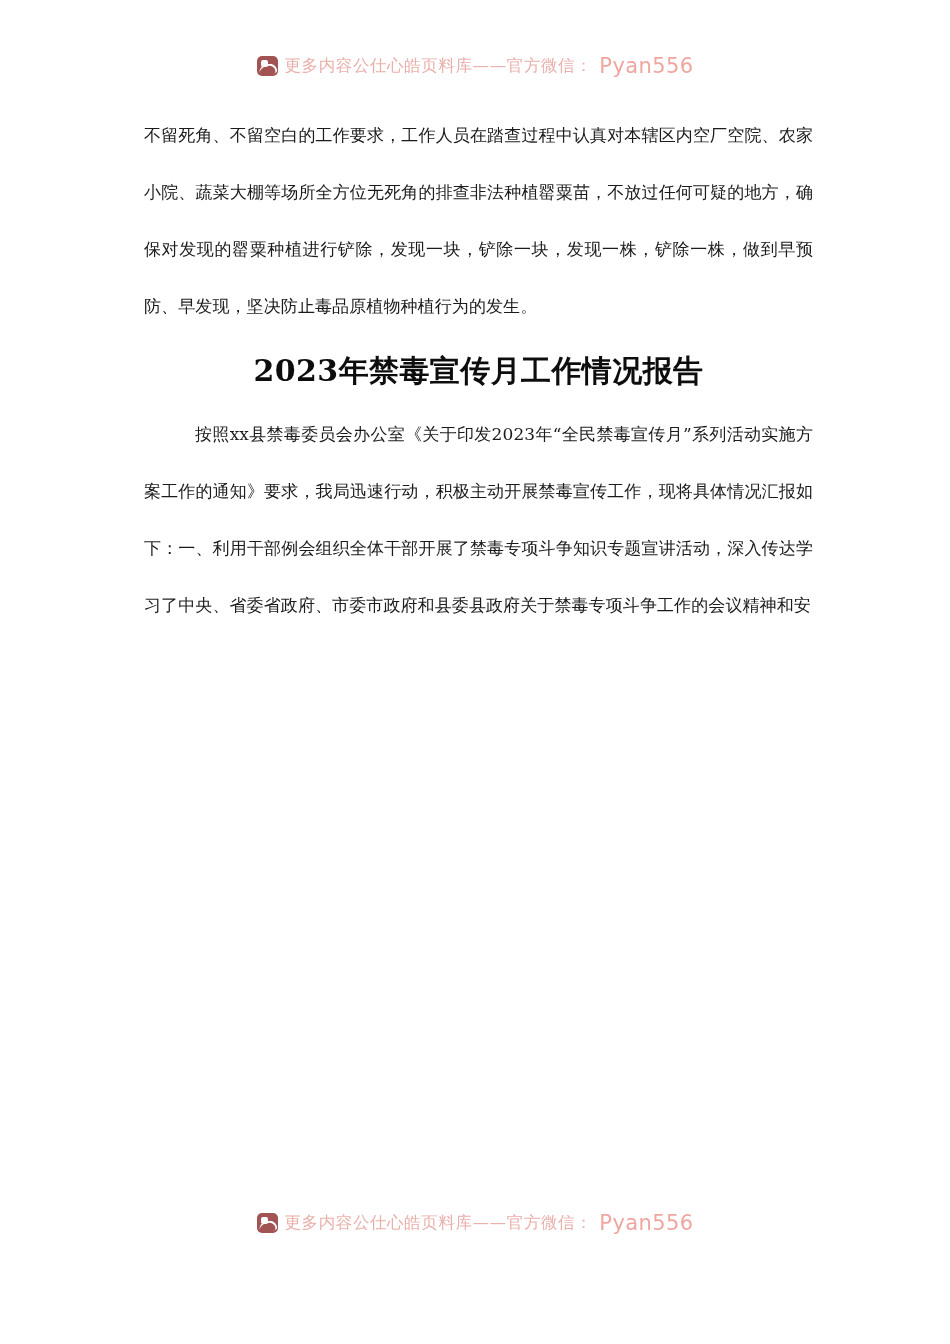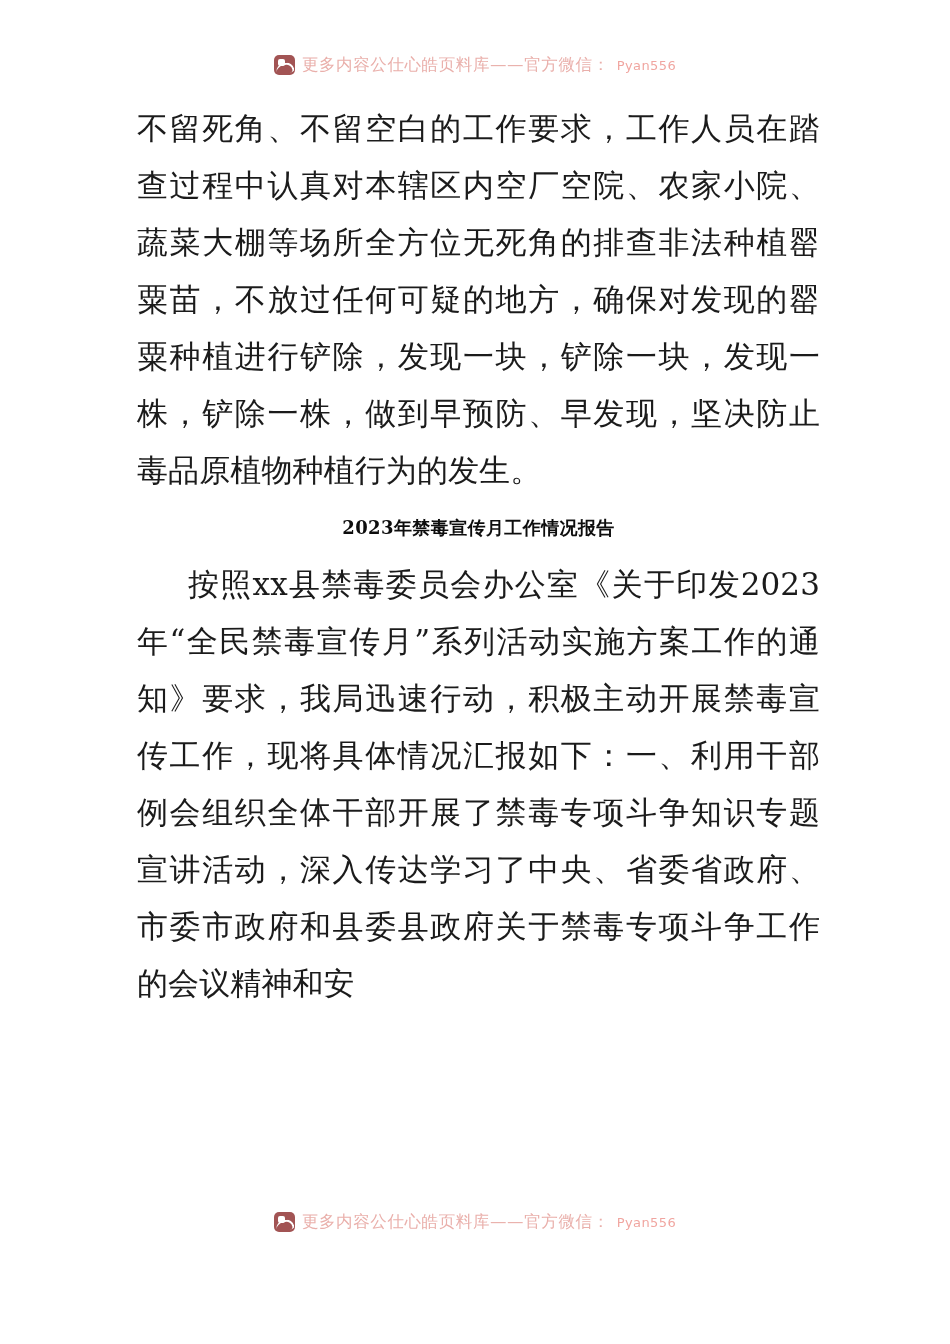--- a/index.html
+++ b/index.html
@@ -72,51 +72,51 @@
   .wm-text {
     font-family: "DejaVu Sans", "Liberation Sans", sans-serif;
     font-size: 16.5px;
     letter-spacing: 0.6px;
     color: #e8a9a4;
     opacity: .92;
     filter: blur(0.35px);
   }
   .wm-id {
     font-family: "DejaVu Sans", "Liberation Sans", sans-serif;
-    font-size: 13px;
+    font-size: 21px;
     color: #ef9c96;
     letter-spacing: 0.4px;
     opacity: .9;
     filter: blur(0.3px);
   }
 
   
   .body-text {
     position: absolute;
     left: 137px;
     top: 100px;
     width: 683px;
   }
 
   .para {
-    margin: 0;
-    font-size: 31px;
+    margin: 7px;
+    font-size: 17px;
     line-height: 57px;
     color: #1b1b1b;
     text-align: justify;
     text-justify: inter-character;
     text-indent: 51px;
     letter-spacing: 0.1px;
     font-family: "DejaVu Serif", "Liberation Serif", serif;
   }
   .para.no-indent { text-indent: 0; }
 
   .heading {
     margin: 0;
-    font-size: 18px;
+    font-size: 30px;
     line-height: 57px;
     color: #0d0d0d;
     text-align: center;
     font-weight: 700;
     letter-spacing: 0.4px;
     font-family: "DejaVu Serif", "Liberation Serif", serif;
   }
 </style>
 </head>
 <body>

